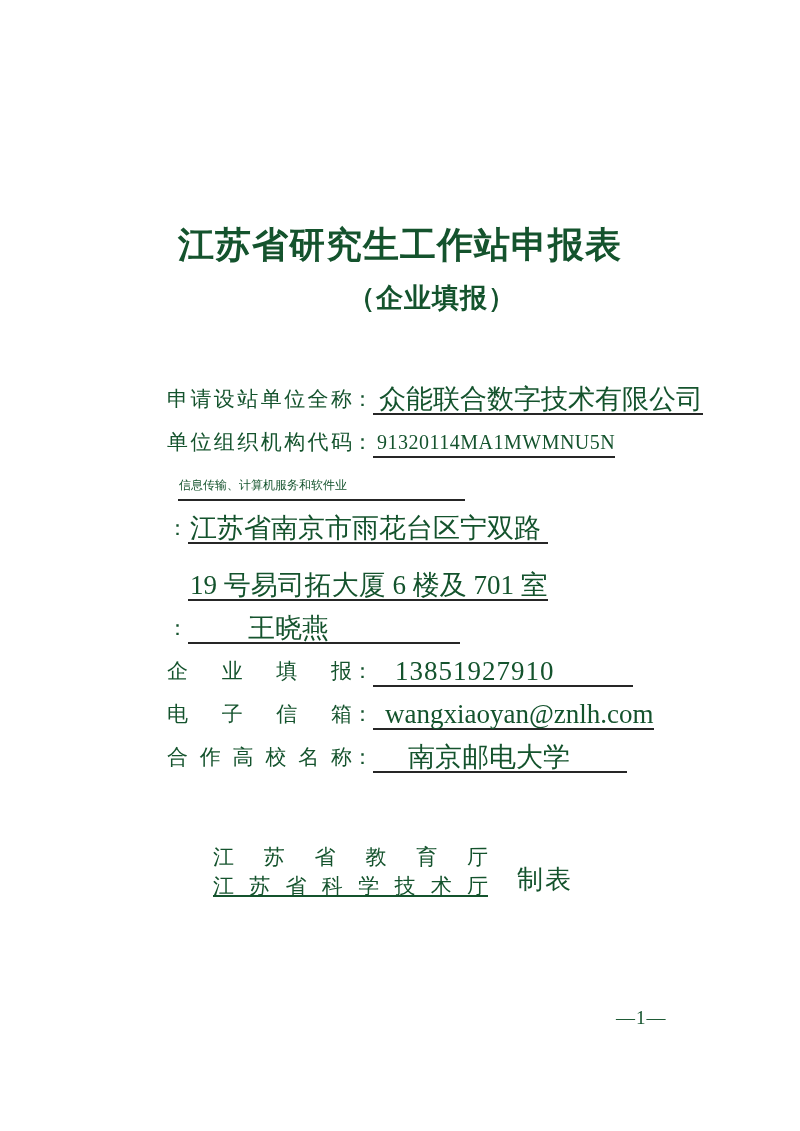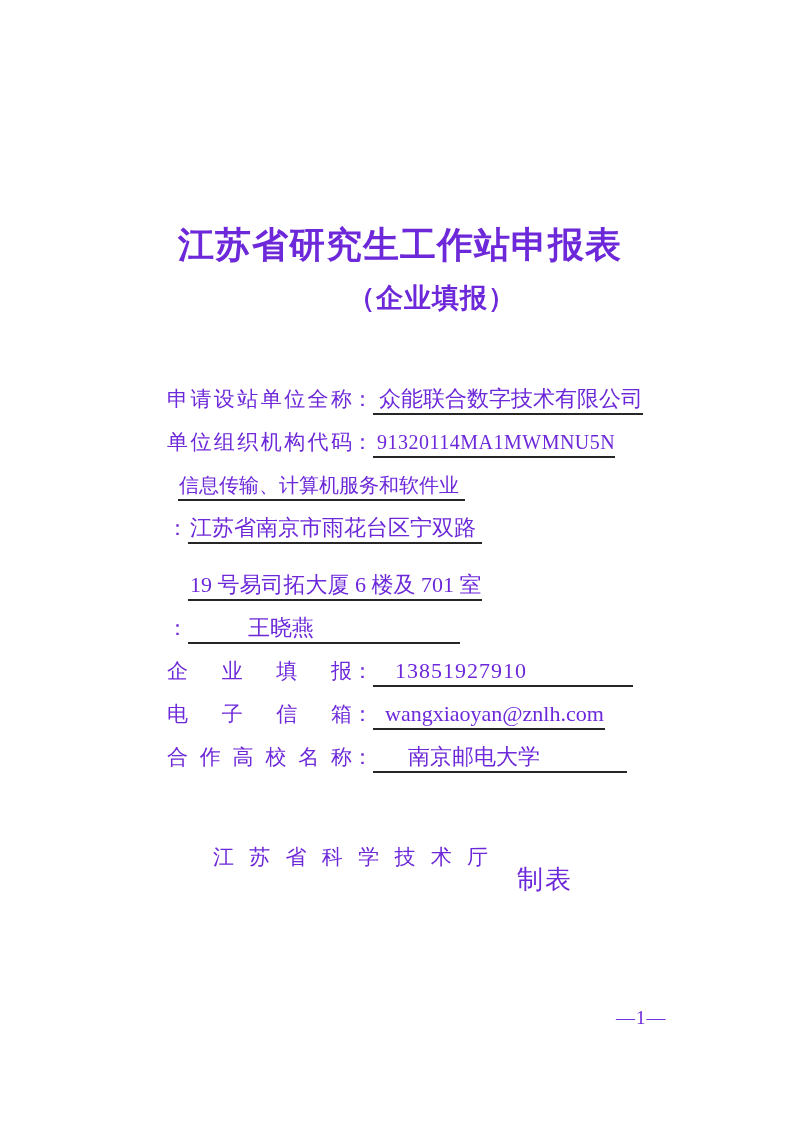--- a/index.html
+++ b/index.html
@@ -1,18 +1,18 @@
 <!DOCTYPE html>
 <html><head>
 <meta charset="utf-8">
 <style>
   html,body{margin:0;padding:0;background:#ffffff;}
   .page{
     position:relative;width:800px;height:1131px;background:#ffffff;
-    font-family:"Liberation Serif","DejaVu Serif",serif;color:#6d28d9;
+    font-family:"Liberation Serif","DejaVu Serif",serif;color:#14532d;
     overflow:hidden;margin:0 auto;
   }
   .doc-title{
     position:absolute;top:222px;left:0;width:800px;text-align:center;
     font-size:36px;font-weight:bold;letter-spacing:1px;line-height:46px;
   }
   .doc-subtitle{
     position:absolute;top:280px;left:0;width:800px;text-align:center;
     font-size:27px;font-weight:bold;letter-spacing:1px;line-height:36px;margin-left:32px;
   }
@@ -23,28 +23,28 @@
     font-size:21px;line-height:26px;
     text-align:justify;text-align-last:justify;text-justify:inter-character;
   }
   .row-colon{
     display:inline-block;width:21px;flex:0 0 21px;
     font-size:21px;line-height:26px;text-align:center;
   }
   .row-colon.empty{width:11px;flex:0 0 11px;}
   .value-wrap{display:flex;flex-direction:column;}
   .value-line{
-    box-sizing:border-box;font-size:22px;line-height:26px;
+    box-sizing:border-box;font-size:27px;line-height:26px;
     padding-bottom:1px;border-bottom:2px solid #262626;white-space:nowrap;
   }
   .value-line + .value-line{margin-top:28px;}
   
   .form-row:nth-child(1) .value-line{min-width:270px;padding-left:6px;}
   .form-row:nth-child(2) .value-line{min-width:200px;padding-left:4px;font-size:20px;letter-spacing:.5px;}
-  .form-row:nth-child(3) .value-line{min-width:287px;padding-left:1px;font-size:20px;}
+  .form-row:nth-child(3) .value-line{min-width:287px;padding-left:1px;font-size:12px;}
   .form-row:nth-child(4) .value-line{min-width:272px;padding-left:2px;}
   .form-row:nth-child(5) .value-line{min-width:272px;padding-left:60px;}
   .form-row:nth-child(6) .value-line{min-width:260px;padding-left:22px;letter-spacing:1px;}
   .form-row:nth-child(7) .value-line{min-width:232px;padding-left:12px;}
   .form-row:nth-child(8) .value-line{min-width:254px;padding-left:35px;}
   .footer{position:absolute;left:213px;top:845px;width:380px;height:70px;}
   .issuer-line{
     width:275px;font-size:21px;line-height:24px;
     text-align:justify;text-align-last:justify;text-justify:inter-character;
   }
@@ -115,19 +115,20 @@
         <span class="row-label">合作高校名称</span>
         <span class="row-colon">：</span>
         <span class="value-wrap">
           <div class="value-line">南京邮电大学</div>
         </span>
       </div>
     </div>
 
   <div class="footer">
     <div class="issuer-lines">
+      <div class="issuer-line">江苏省教育厅</div>
       <div class="issuer-line">江苏省科学技术厅</div>
     </div>
     <div class="footer-note">制表</div>
   </div>
 
   <div class="page-number">—1—</div>
 </div>
 
 </body></html>

